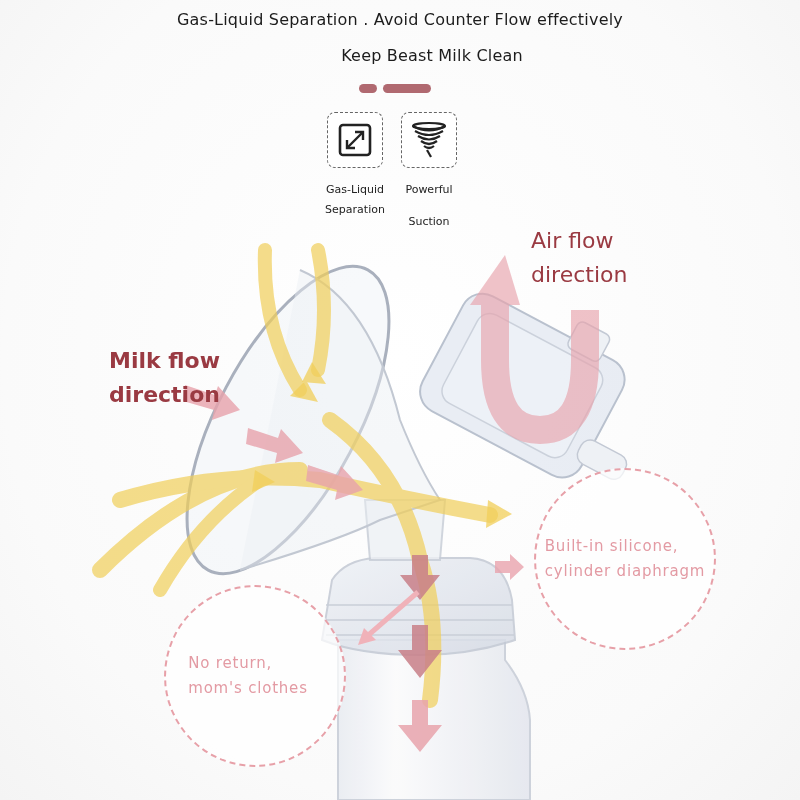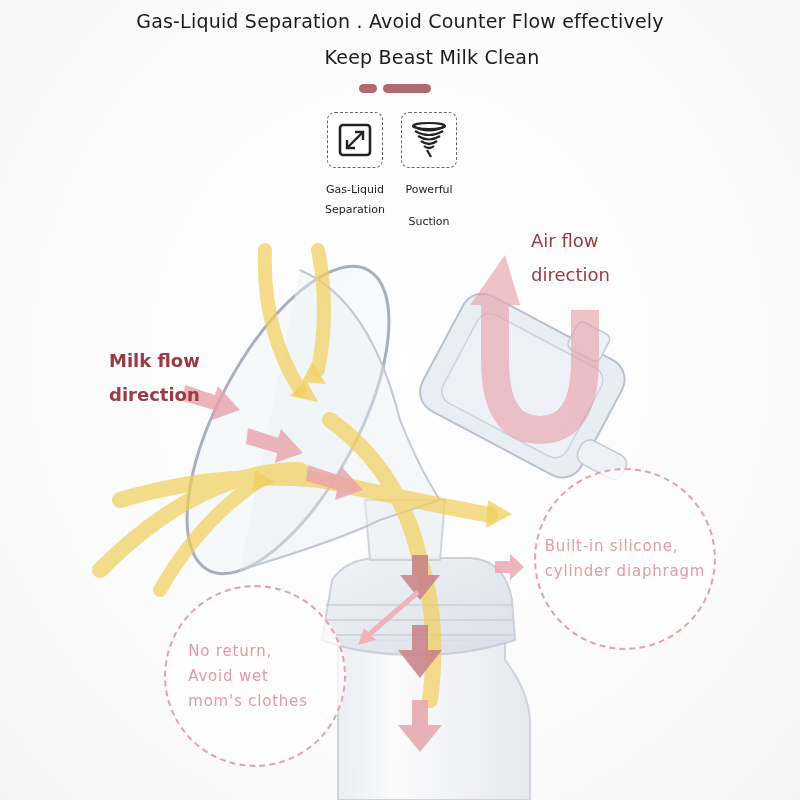--- a/index.html
+++ b/index.html
@@ -1,25 +1,25 @@
 <!DOCTYPE html>
 <html><head>
 <meta charset="utf-8">
 <style>
   html, body { margin:0; padding:0; }
   body { width:800px; height:800px; overflow:hidden; background:#fdfdfd; font-family:"DejaVu Sans", sans-serif; position:relative; }
   .stage { position:absolute; left:0; top:0; width:800px; height:800px; background:radial-gradient(ellipse at 50% 45%, #ffffff 0%, #fafafa 70%, #f4f4f4 100%); }
-  .headline { position:absolute; left:0; width:800px; text-align:center; color:#1c1c1c; font-size:19px; letter-spacing:0.2px; }
+  .headline { position:absolute; left:0; width:800px; text-align:center; color:#1c1c1c; font-size:16px; letter-spacing:0.2px; }
   .h1 { top:10px; }
   .h2 { top:46px;padding-left:32px; }
   .pill { position:absolute; top:84px; height:9px; border-radius:5px; }
   .feature { position:absolute; top:112px; width:64px; text-align:center; }
   .feature .box { width:54px; height:54px; margin:0 auto; border:1.5px dashed #666; border-radius:8px; display:flex; align-items:center; justify-content:center; background:#fff; }
   .feature .cap { font-size:11px; color:#222; line-height:20px; margin-top:12px; }
-  .label { position:absolute; font-size:18px; line-height:34px; }
+  .label { position:absolute; font-size:22px; line-height:34px; }
   .circle { position:absolute; border:2px dashed #e7a0a8; border-radius:50%; background:rgba(255,255,255,0.7); display:flex; align-items:center; justify-content:center; }
   .circle .txt { font-size:15px; line-height:25px; letter-spacing:0.8px; }
   svg.art { position:absolute; left:0; top:0; }
 </style>
 </head>
 <body>
 
 <div class="stage">
 
   <svg class="art" width="800" height="800" viewBox="0 0 800 800">
@@ -137,17 +137,16 @@
   <div class="circle" style="left:534px;top:468px;width:178px;height:178px;">
     <div class="txt" style="color:#e39aa3;">
       <div>Built-in silicone,</div>
       <div>cylinder diaphragm</div>
     </div>
   </div>
 
   <div class="circle" style="left:164px;top:585px;width:178px;height:178px;">
     <div class="txt" style="color:#e39aa3;margin-left:-14px;">
       <div>No return,</div>
-      <div>Avoid wet</div>
       <div>mom's clothes</div>
     </div>
   </div>
 </div>
 
 </body></html>

